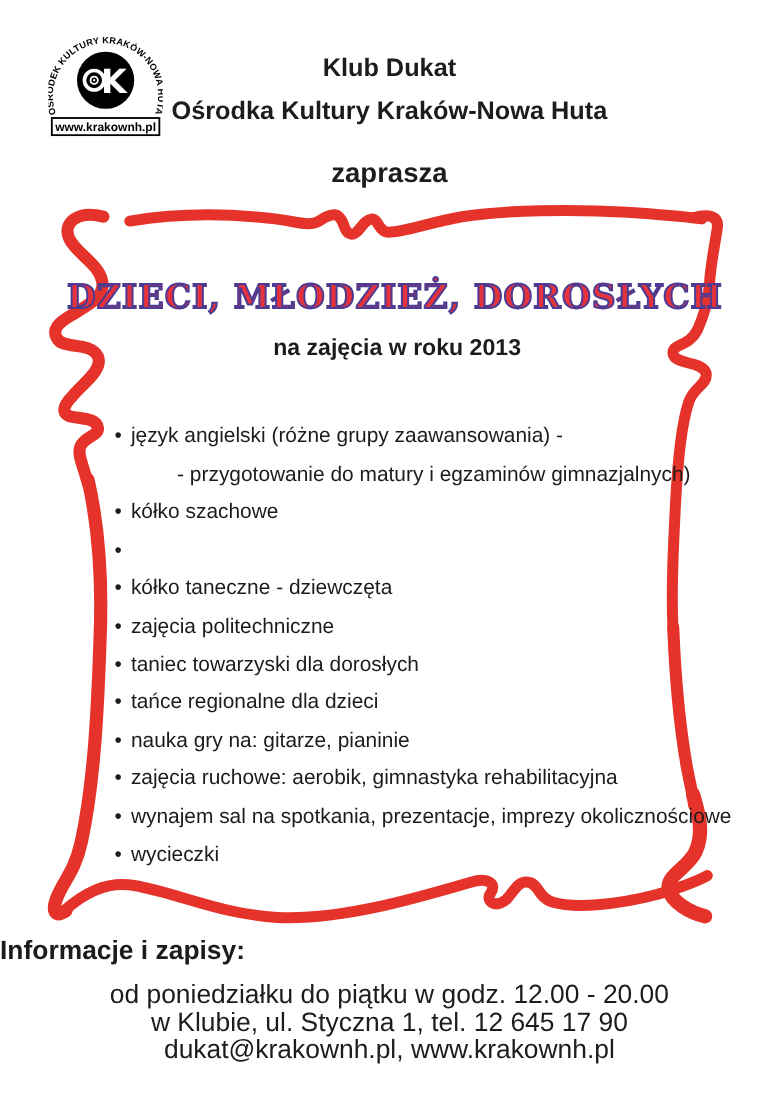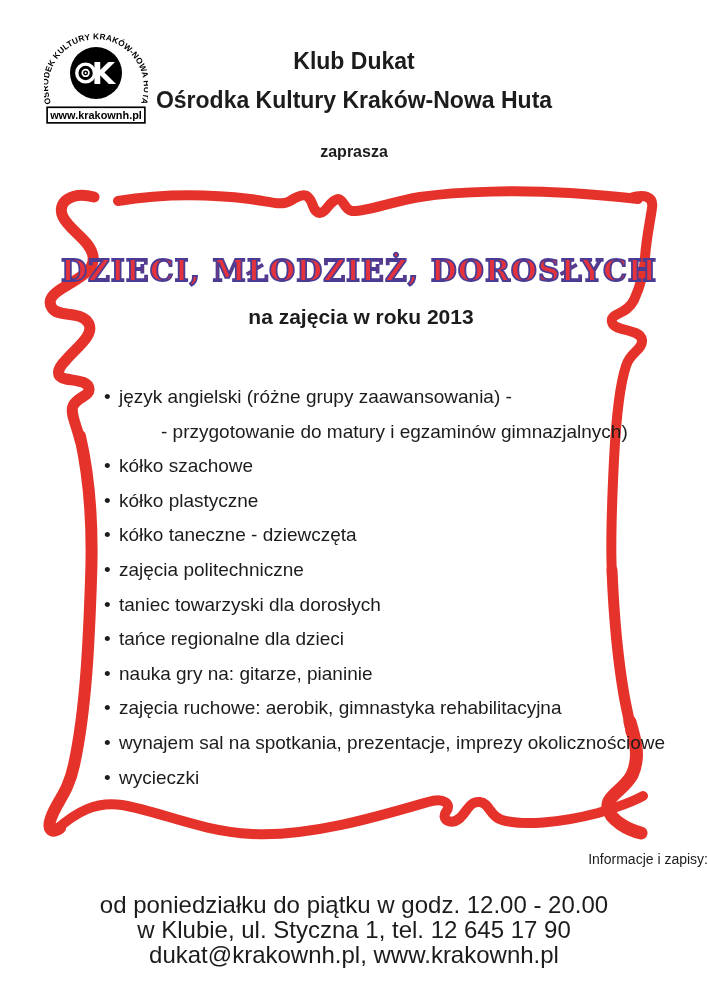--- a/index.html
+++ b/index.html
@@ -9,21 +9,21 @@
     color:var(--text-black,#1c1c1c);
     position:relative;overflow:hidden;
   }
   .page{position:absolute;inset:0;}
 
   
   .logo{position:absolute;left:44px;top:24px;width:104px;height:100px;}
   .hdr{position:absolute;left:0;right:0;text-align:center;font-weight:bold;white-space:nowrap;}
   .hdr1{top:48px;font-size:23px;}
   .hdr2{top:87px;font-size:23px;}
-  .hdr3{top:143px;font-size:16px;}
+  .hdr3{top:143px;font-size:25px;}
 
   
   .ribbon{position:absolute;left:0;top:0;width:708px;height:1000px;color:var(--ribbon-red,#e5322b);pointer-events:none;}
 
   
   .title{
     position:absolute;left:0;right:0;top:253px;text-align:center;padding-left:10px;
     font-family:"DejaVu Serif", serif;font-weight:bold;font-size:30px;letter-spacing:1px;
     color:var(--title-red,#e4333c);
     -webkit-text-stroke:1.8px var(--title-outline,#4d3a92);
@@ -31,21 +31,21 @@
   }
   .subtitle{position:absolute;left:4px;right:0;top:305px;text-align:center;padding-left:10px;font-weight:bold;font-size:21px;}
 
   
   .list{position:absolute;left:104px;top:386px;width:545px;}
   .item{display:flex;align-items:baseline;height:34.6px;font-size:19px;white-space:nowrap;}
   .item .blt{width:15px;flex:0 0 15px;font-size:19px;}
   .item.indent{padding-left:57px;}
 
   
-  .foot-head{position:absolute;left:0;right:0;top:851px;text-align:right;font-weight:normal;font-size:14px;}
+  .foot-head{position:absolute;left:0;right:0;top:851px;text-align:left;font-weight:bold;font-size:24px;}
   .foot-lines{position:absolute;left:0;right:0;top:892px;text-align:center;font-size:24px;line-height:25px;}
 </style>
 </head>
 <body>
 
 <div class="page">
 
   <svg class="logo" viewBox="0 0 100 96">
     <path id="lgArc" d="M 6 74 A 46 46 0 1 1 94 74" fill="none"></path>
     <text font-size="8" letter-spacing="0.2" fill="#000" font-weight="bold" font-family="Liberation Sans, sans-serif">
@@ -93,21 +93,20 @@
       </div>
     <div class="item indent">
         <span>- przygotowanie do matury i egzaminów gimnazjalnych)</span>
       </div>
     <div class="item">
         <span class="blt">•</span>
         <span>kółko szachowe</span>
       </div>
     <div class="item">
         <span class="blt">•</span>
-        <span>kółko plastyczne</span>
       </div>
     <div class="item">
         <span class="blt">•</span>
         <span>kółko taneczne - dziewczęta</span>
       </div>
     <div class="item">
         <span class="blt">•</span>
         <span>zajęcia politechniczne</span>
       </div>
     <div class="item">

